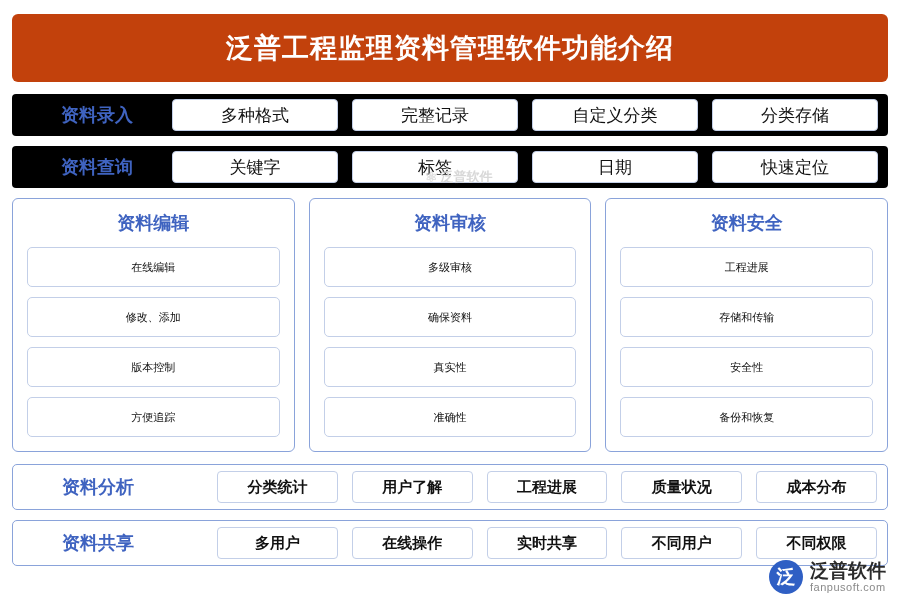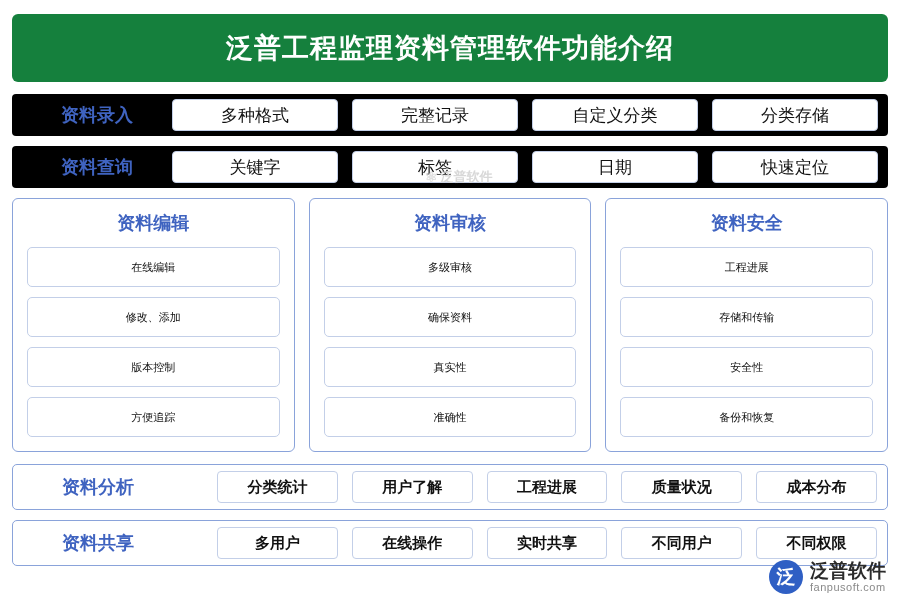--- a/index.html
+++ b/index.html
@@ -18,21 +18,21 @@
     position: relative;
     width: 900px;
     height: 600px;
     box-sizing: border-box;
     padding: 14px 12px 10px 12px;
   }
 
   
   .title-banner {
     height: 68px;
-    background: #15803d;
+    background: #c2410c;
     border-radius: 6px;
     display: flex;
     align-items: center;
     justify-content: center;
     margin-bottom: 12px;
   }
   .title-banner .title-text {
     color: #ffffff;
     font-size: 27px;
     font-weight: bold;

